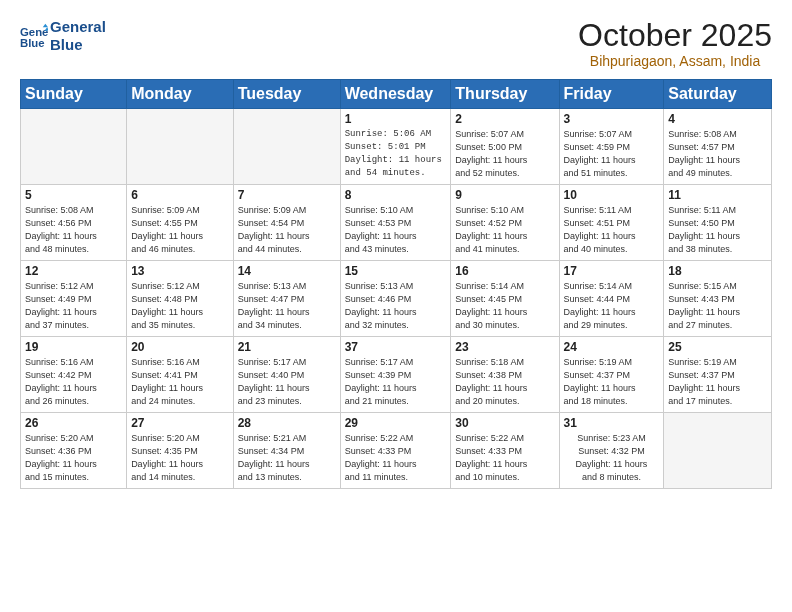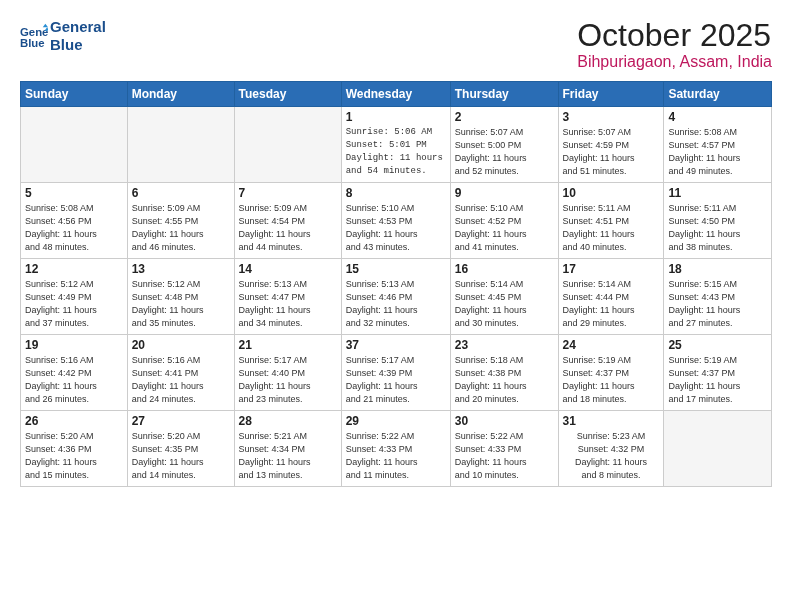--- a/index.html
+++ b/index.html
@@ -25,42 +25,42 @@
     .logo {
       display: flex;
       align-items: center;
     }
     .logo-icon {
       width: 28px;
       height: 28px;
       margin-right: 2px;
     }
     .title-block {
-      text-align: left;
+      text-align: center;
       margin-left: 33px;
     }
     .month-title {
       font-size: 32px;
       font-weight: 300;
       color: #222;
       line-height: 1.1;
     }
     .location {
-      font-size: 16px;
-      color: #be185d;
+      font-size: 14px;
+      color: #a16207;
     }
     .calendar {
       width: 100%;
       border-collapse: collapse;
       border: 1px solid #ccc;
     }
     .calendar th {
       background: #2a6db5;
       color: #fff;
-      font-size: 12px;
+      font-size: 16px;
       font-weight: bold;
       padding: 5px 4px;
       text-align: left;
       border: 1px solid #2060a0;
     }
     .calendar td {
       vertical-align: top;
       width: 113px;
       height: 76px;
       border: 1px solid #ccc;

